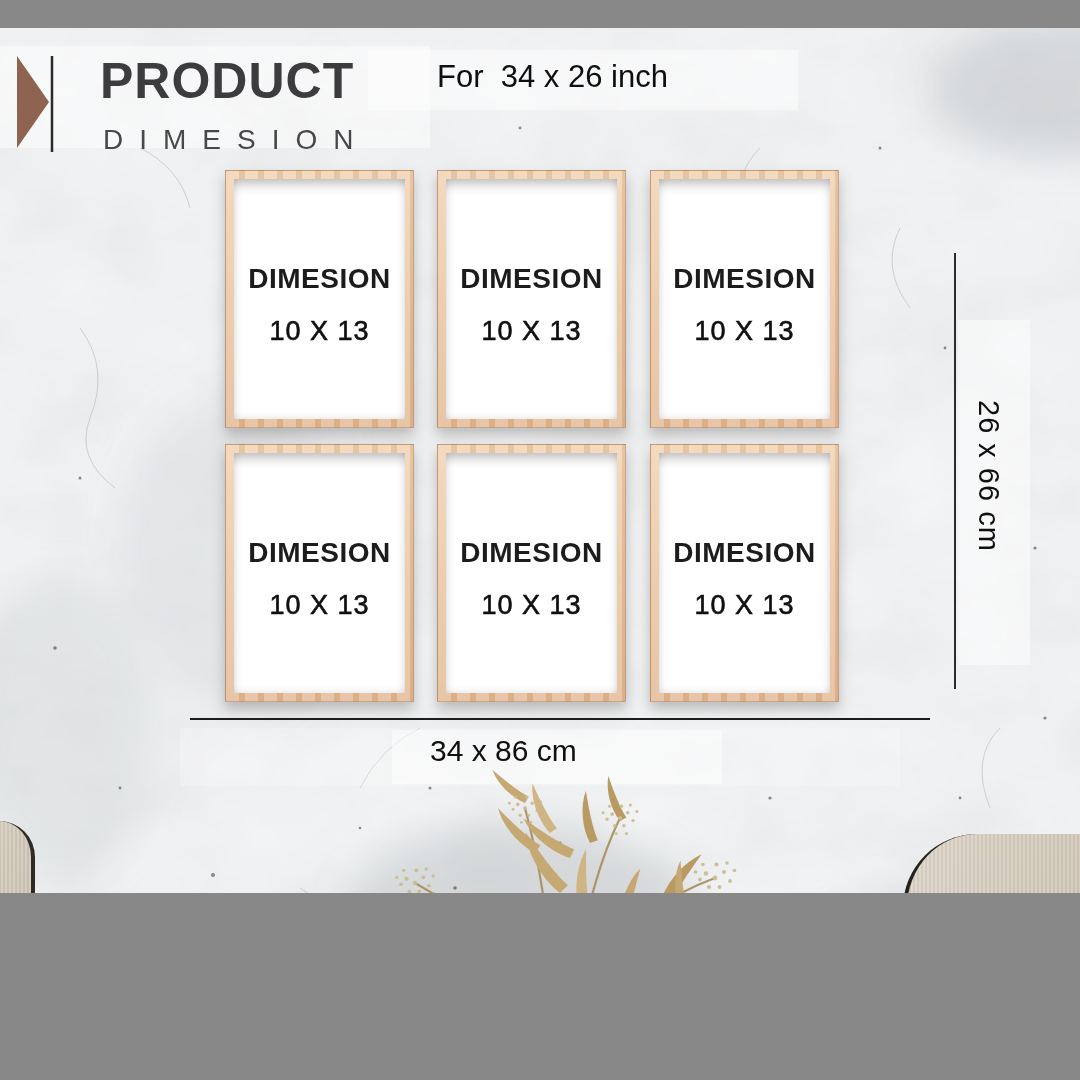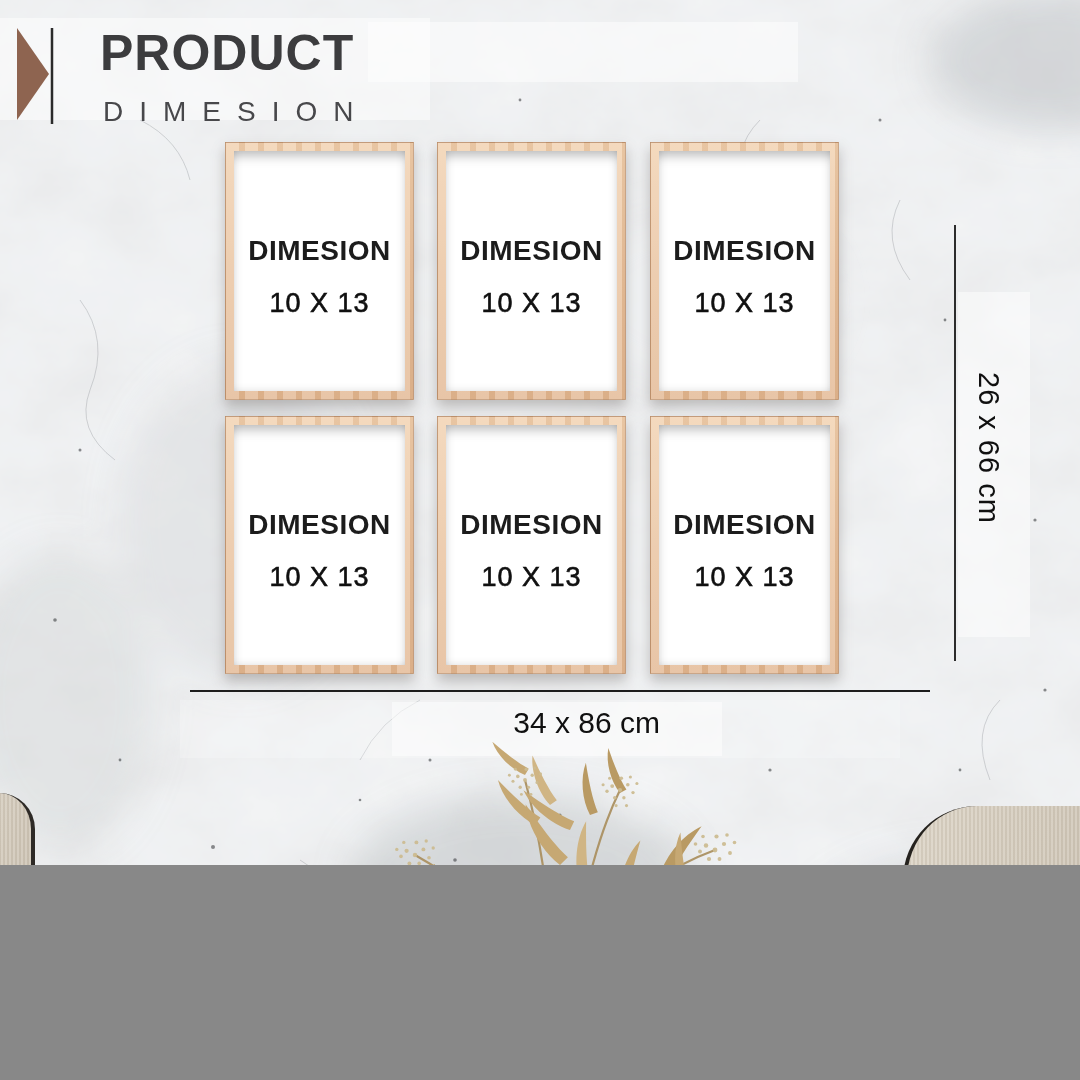--- a/index.html
+++ b/index.html
@@ -1,17 +1,17 @@
 <!DOCTYPE html>
 <html><head>
 <meta charset="utf-8">
 <style>
   html,body{margin:0;padding:0;background:#888;}
   .stage{position:relative;width:1080px;height:865px;overflow:hidden;
-         font-family:"Liberation Sans",sans-serif;background:#e3e5e7;}
+         font-family:"Liberation Sans",sans-serif;background:#e3e5e7;margin-top:28px;}
   .abs{position:absolute;}
 
   
   .patch{position:absolute;background:rgba(255,255,255,.48);}
 
   
   .logo-svg{position:absolute;left:0;top:0;width:70px;height:140px;}
   .title{position:absolute;left:100px;top:24px;font-size:50px;font-weight:800;
          color:#3c3c3e;letter-spacing:1px;}
   .subtitle{position:absolute;left:103px;top:96px;font-size:28px;font-weight:400;
@@ -32,21 +32,21 @@
                   inset 0 -7px 9px -8px rgba(60,60,60,.22),
                   inset 9px 0 10px -10px rgba(60,60,60,.28),
                   inset -9px 0 10px -10px rgba(60,60,60,.28);}
   .f-label{font-size:28px;font-weight:700;color:#1c1c1c;letter-spacing:.5px;}
   .f-size{font-size:27px;font-weight:400;color:#101010;letter-spacing:1px;
           -webkit-text-stroke:.6px #101010;}
 
   
   .hline{position:absolute;left:190px;top:690px;width:740px;height:2px;background:#1c1c1c;}
   .vline{position:absolute;left:954px;top:225px;width:2px;height:436px;background:#2c2c2c;}
-  .hdim{position:absolute;left:430px;top:706px;width:230px;text-align:right;
+  .hdim{position:absolute;left:430px;top:706px;width:230px;text-align:left;
         font-size:30px;color:#101010;}
   .vdim{position:absolute;left:972px;top:372px;writing-mode:vertical-rl;
         font-size:29px;color:#101010;letter-spacing:1px;}
 
   
   .floor{position:absolute;left:0;top:1047px;width:1080px;height:33px;
          background:linear-gradient(180deg,#d9d5cc,#cfcbc2);}
   .chair{position:absolute;
          background:linear-gradient(110deg,#ddd5c7,#c7bdad);}
   .fabric{background-image:repeating-linear-gradient(90deg,rgba(255,255,255,.13) 0 2px,rgba(120,110,95,.09) 2px 4px),
@@ -161,20 +161,21 @@
   <div class="patch" style="left:958px;top:292px;width:72px;height:345px;"></div>
   <div class="patch" style="left:180px;top:700px;width:720px;height:58px;background:rgba(255,255,255,.22);"></div>
   <div class="patch" style="left:392px;top:702px;width:330px;height:54px;"></div>
 
   <svg class="logo-svg" viewBox="0 0 70 140">
     <polygon points="17,28 17,120 49,74" fill="#8e6450"></polygon>
     <line x1="52" y1="28" x2="52" y2="124" stroke="#2b2b2b" stroke-width="2.5"></line>
   </svg>
   <div class="title">PRODUCT</div>
   <div class="subtitle">DIMESION</div>
+  <div class="top-note">For  34 x 26 inch</div>
 
   <div class="frame" style="left:225px;top:142px;">
     <div class="mat">
       <div class="f-label">DIMESION</div>
       <div class="f-size">10 X 13</div>
     </div>
   </div>
   <div class="frame" style="left:437px;top:142px;">
     <div class="mat">
       <div class="f-label">DIMESION</div>

